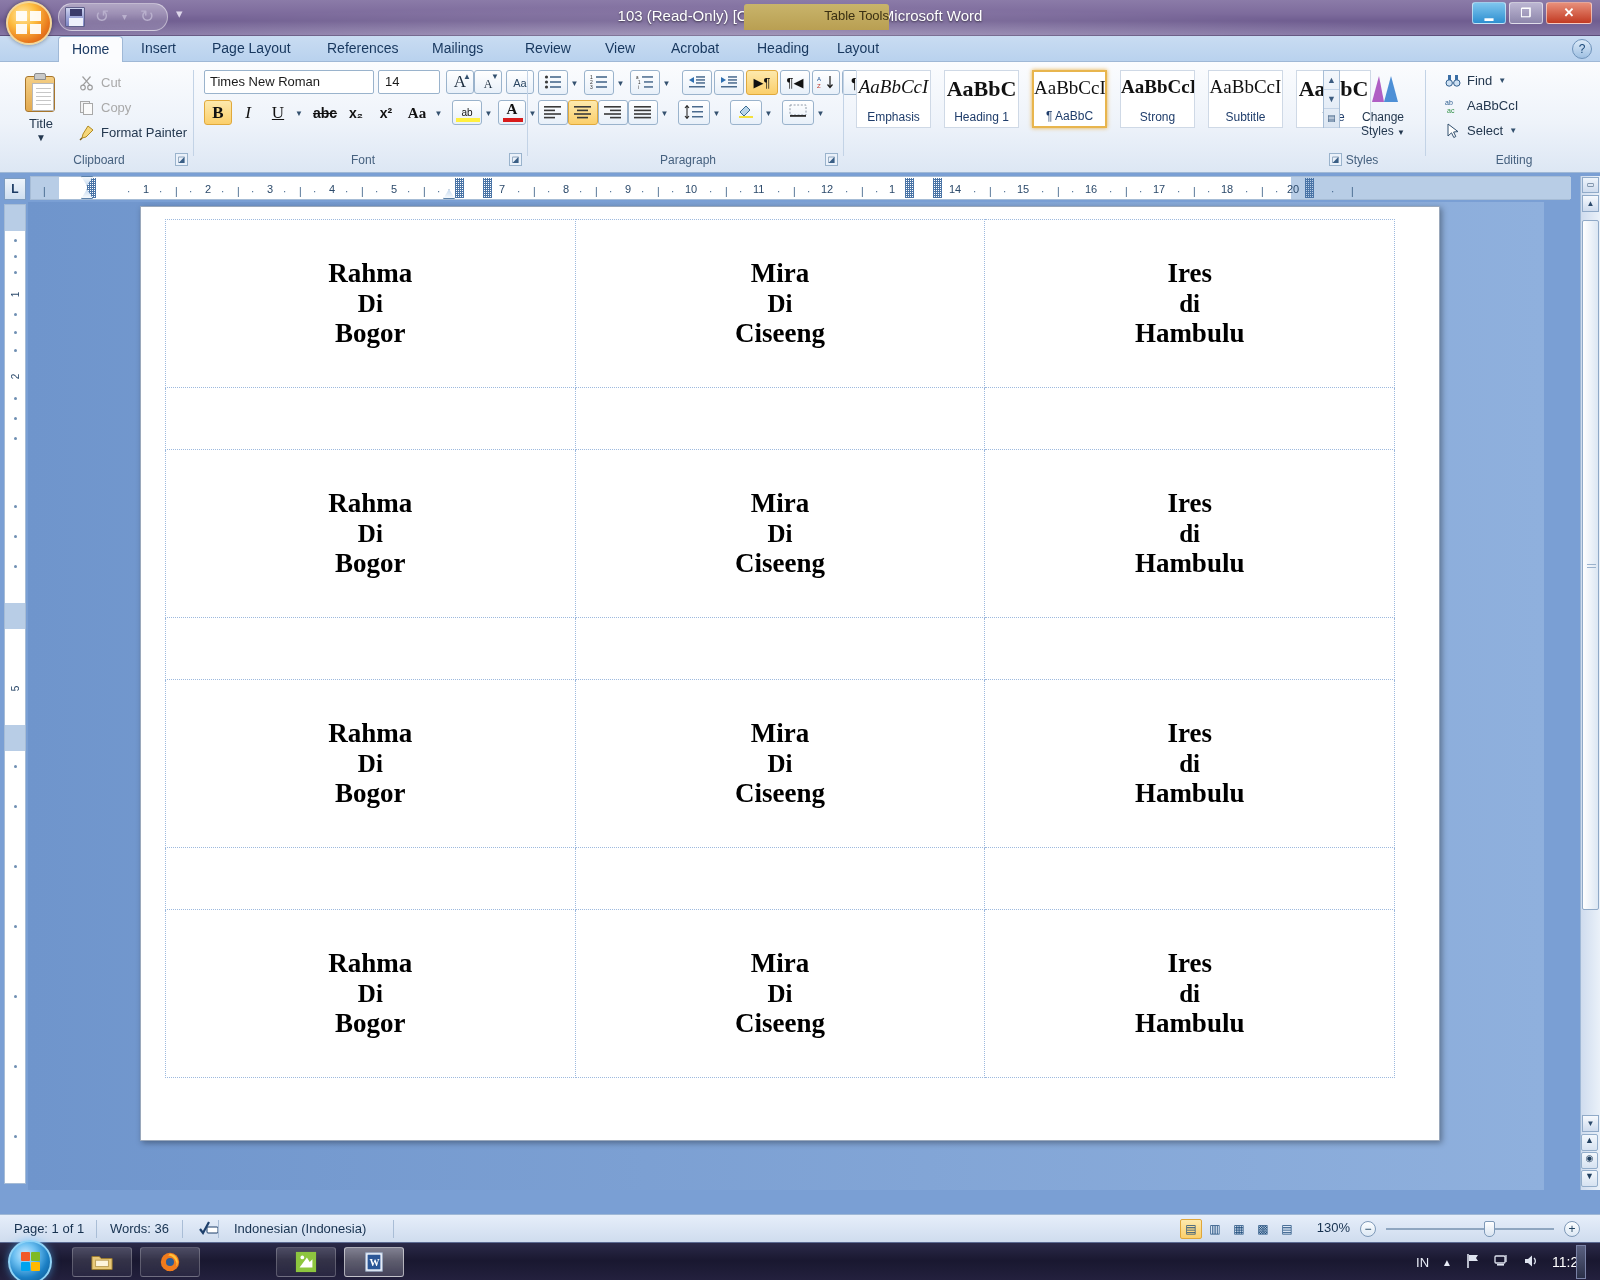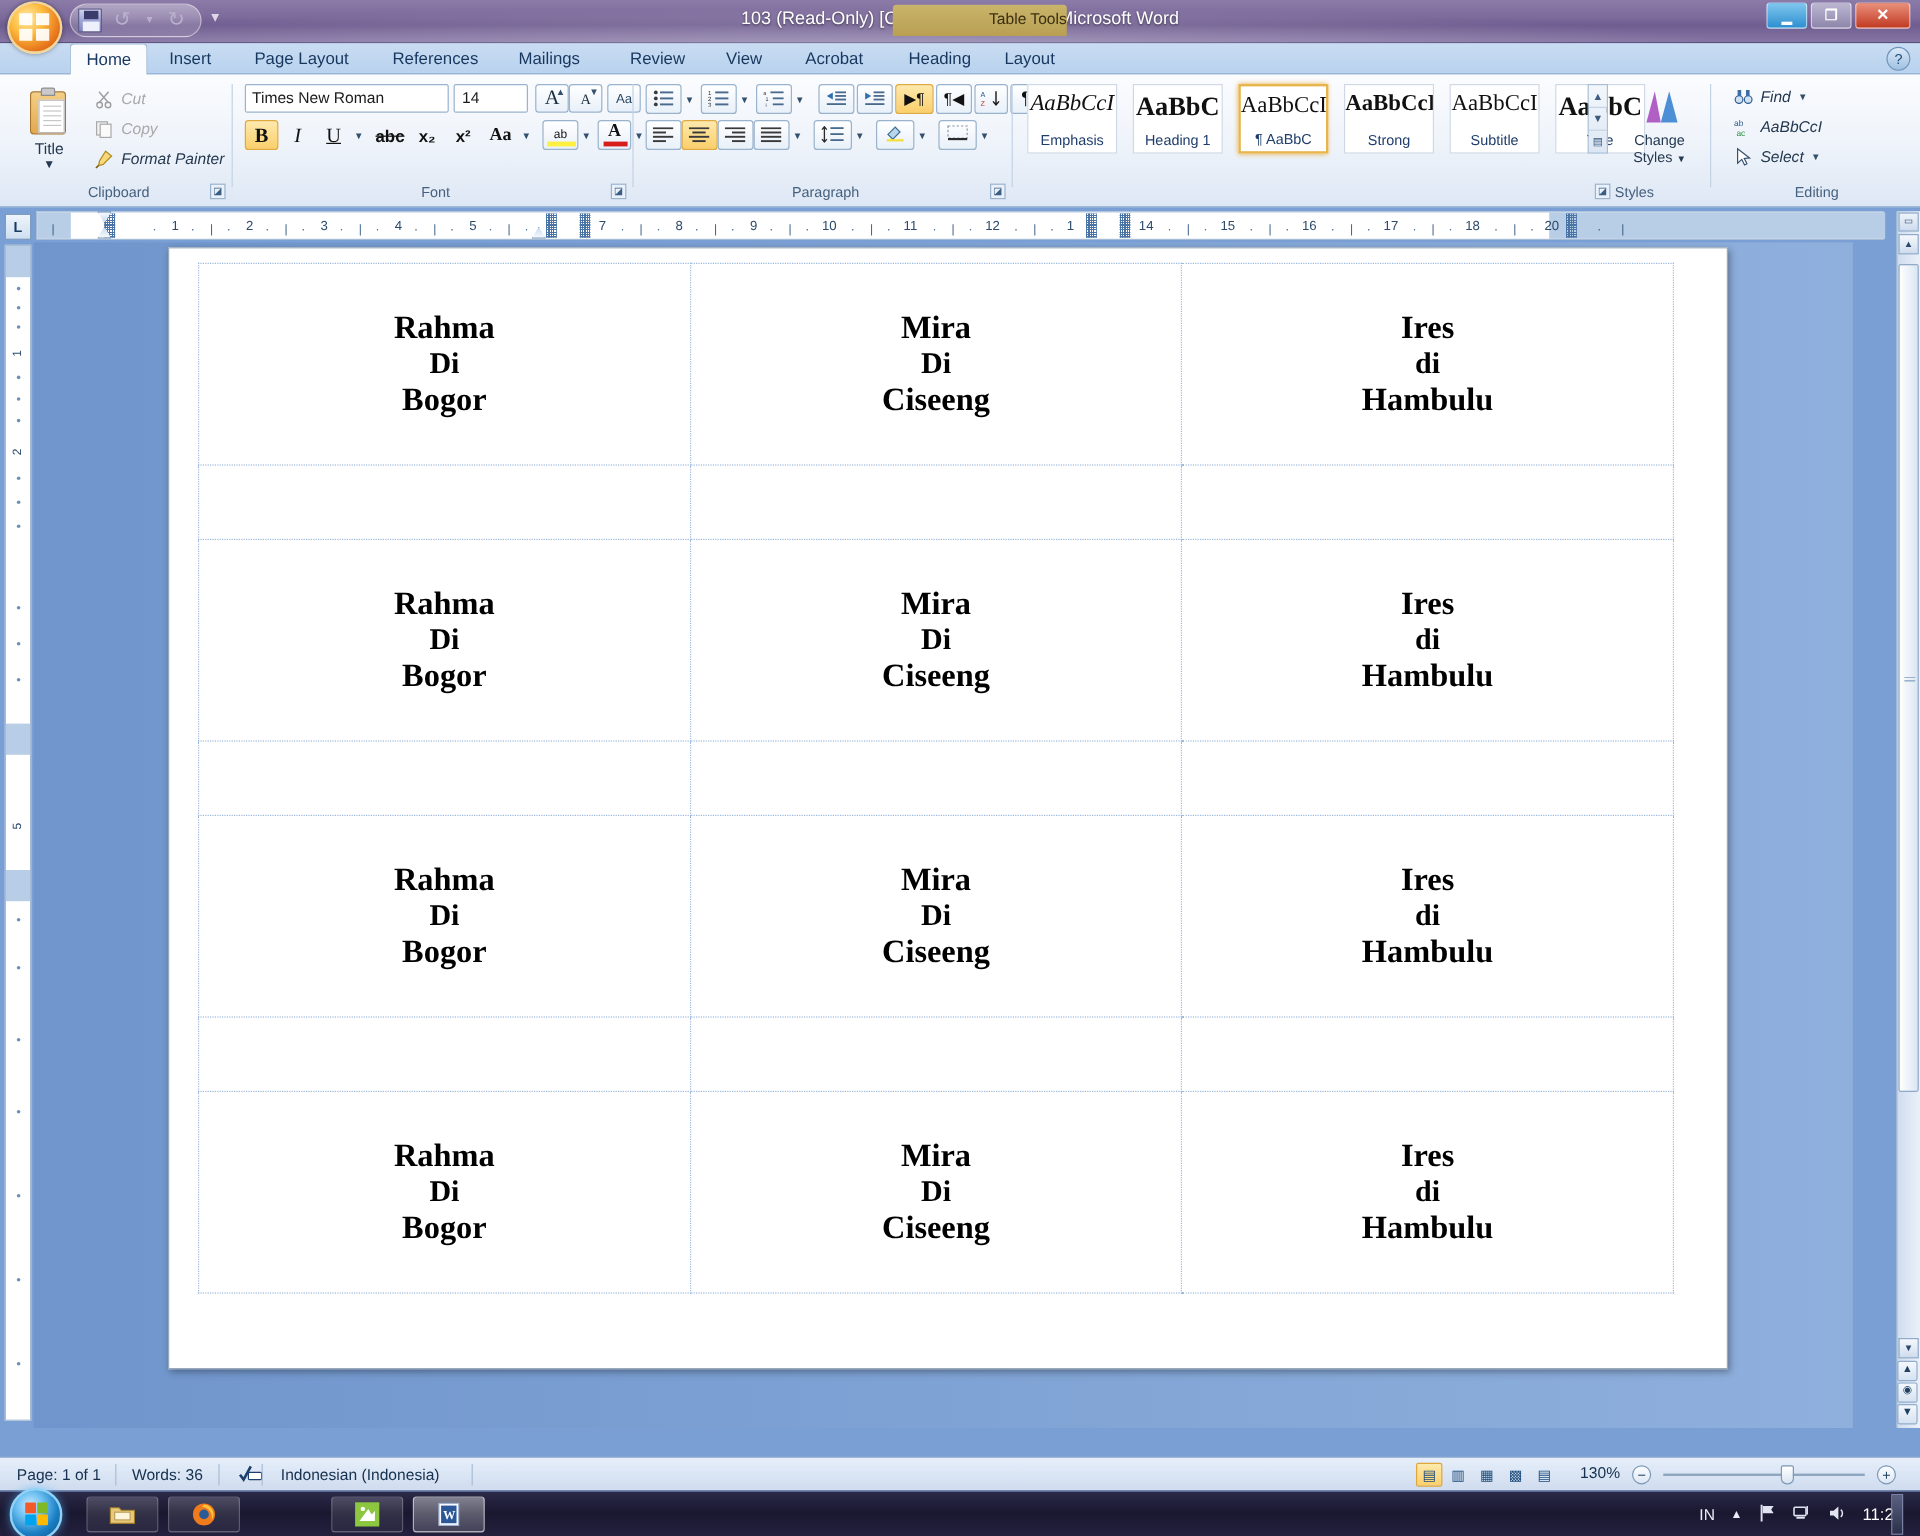--- a/index.html
+++ b/index.html
@@ -107,21 +107,21 @@
   #paste-btn { position:absolute; left:8px; top:4px; width:58px; height:82px; text-align:center; cursor:pointer; border-radius:3px; }
   .clipboard-img { position:absolute; left:13px; top:5px; width:32px; height:40px; }
   .cb-board { position:absolute; left:0; top:3px; width:30px; height:36px; background:linear-gradient(to bottom,#f4cf86,#e2a94f); border:1px solid #a8762c; border-radius:3px; }
   .cb-clip  { position:absolute; left:9px; top:0px; width:12px; height:7px; background:#c9c9c9; border:1px solid #8d8d8d; border-radius:2px 2px 0 0; }
   .cb-paper { position:absolute; left:7px; top:10px; width:22px; height:28px; background:#fff; border:1px solid #b9b9b9; }
   .cb-paper i { position:absolute; left:3px; width:15px; height:1px; background:#c7c7c7; display:block; }
   #paste-label { position:absolute; left:0; right:0; top:48px; font-size:13px; color:#24384f; }
   #paste-arrow { position:absolute; left:0; right:0; top:64px; font-size:10px; color:#24384f; }
   .cmd-row { position:absolute; height:21px; display:flex; align-items:center; gap:6px; font-size:13px; cursor:pointer; padding:0 3px; border-radius:3px; }
   .cmd-row.dim { color:#a7a7a7; }
-  .cmd-row .cmdtxt { color:#24384f;font-style:italic; }
+  .cmd-row .cmdtxt { color:#24384f; }
   .cmd-row.dim .cmdtxt { color:#a9a9a9; }
   .mini-ico { width:16px; height:16px; position:relative; flex:0 0 16px; }
 
   
   #g-font { left:198px; width:330px; }
   .ctl { position:absolute; background:#fff; border:1px solid #9ab3cc; border-radius:2px; }
   #font-name { left:6px; top:6px; width:170px; height:24px; }
   #font-name .v { position:absolute; left:5px; top:3px; font-size:13px; color:#1b1b1b; }
   #font-size { left:180px; top:6px; width:62px; height:24px; }
   #font-size .v { position:absolute; left:6px; top:3px; font-size:13px; color:#1b1b1b; }

